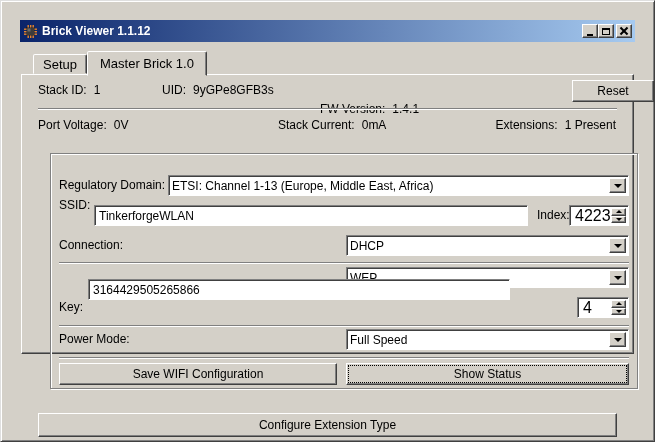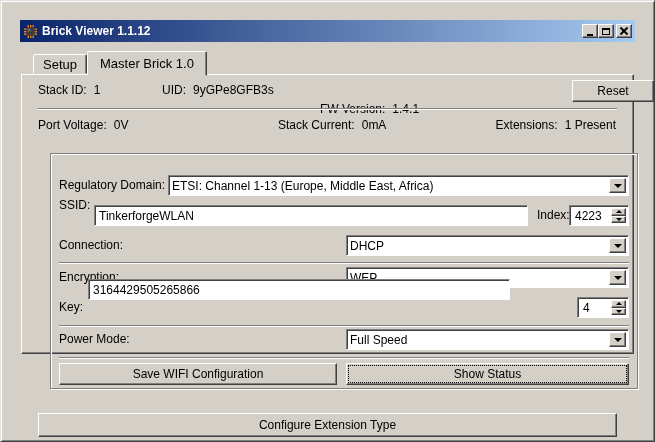--- a/index.html
+++ b/index.html
@@ -85,21 +85,21 @@
     border:1px solid;border-color:var(--hl) var(--dksh) var(--dksh) var(--hl);
     box-shadow:inset -1px -1px 0 var(--sh);
     display:flex;align-items:center;justify-content:center;
   }
   .tri-down{width:0;height:0;border-left:4px solid transparent;border-right:4px solid transparent;border-top:4px solid #000;}
   .tri-down.small{border-left-width:3px;border-right-width:3px;border-top-width:3px;}
   .tri-up.small{width:0;height:0;border-left:3px solid transparent;border-right:3px solid transparent;border-bottom:3px solid #000;}
   .spin{position:absolute;height:21px;}
   .spin input{
     position:absolute;left:1px;top:1px;bottom:1px;right:17px;border:none;background:transparent;outline:none;
-    font-size:12px;color:var(--text);padding:0 0 0 4px;width:calc(100% - 18px);
+    font-size:16px;color:var(--text);padding:0 0 0 4px;width:calc(100% - 18px);
   }
   .spin-btns{position:absolute;right:2px;top:2px;bottom:2px;width:15px;display:flex;flex-direction:column;}
   .spin-btn{
     flex:1;background:var(--face);
     border:1px solid;border-color:var(--hl) var(--dksh) var(--dksh) var(--hl);
     box-shadow:inset -1px -1px 0 var(--sh);
     display:flex;align-items:center;justify-content:center;
   }
   .etch{position:absolute;height:2px;border-top:1px solid var(--sh);border-bottom:1px solid var(--hl);}
   .groupbox{
@@ -207,21 +207,20 @@
       <span class="lbl" style="left:8px;top:81px;">Connection:</span>
       <div class="combo sunken" style="left:295px;right:8px;top:81px;">
         <span class="combo-text">DHCP</span>
         <div class="combo-btn">
             <div class="tri-down"></div>
           </div>
       </div>
 
       <div class="etch" style="left:8px;right:8px;top:108px;"></div>
 
-      <span class="lbl" style="left:8px;top:113px;">Encryption:</span>
       <div class="combo sunken" style="left:295px;right:8px;top:113px;">
         <span class="combo-text">WEP</span>
         <div class="combo-btn">
             <div class="tri-down"></div>
           </div>
       </div>
 
       <span class="lbl" style="left:8px;top:143px;">Key:</span>
       <div class="textfield sunken" style="left:37px;top:125px;width:422px;text-decoration:underline;">
         <input type="text" value="3164429505265866" style="">

